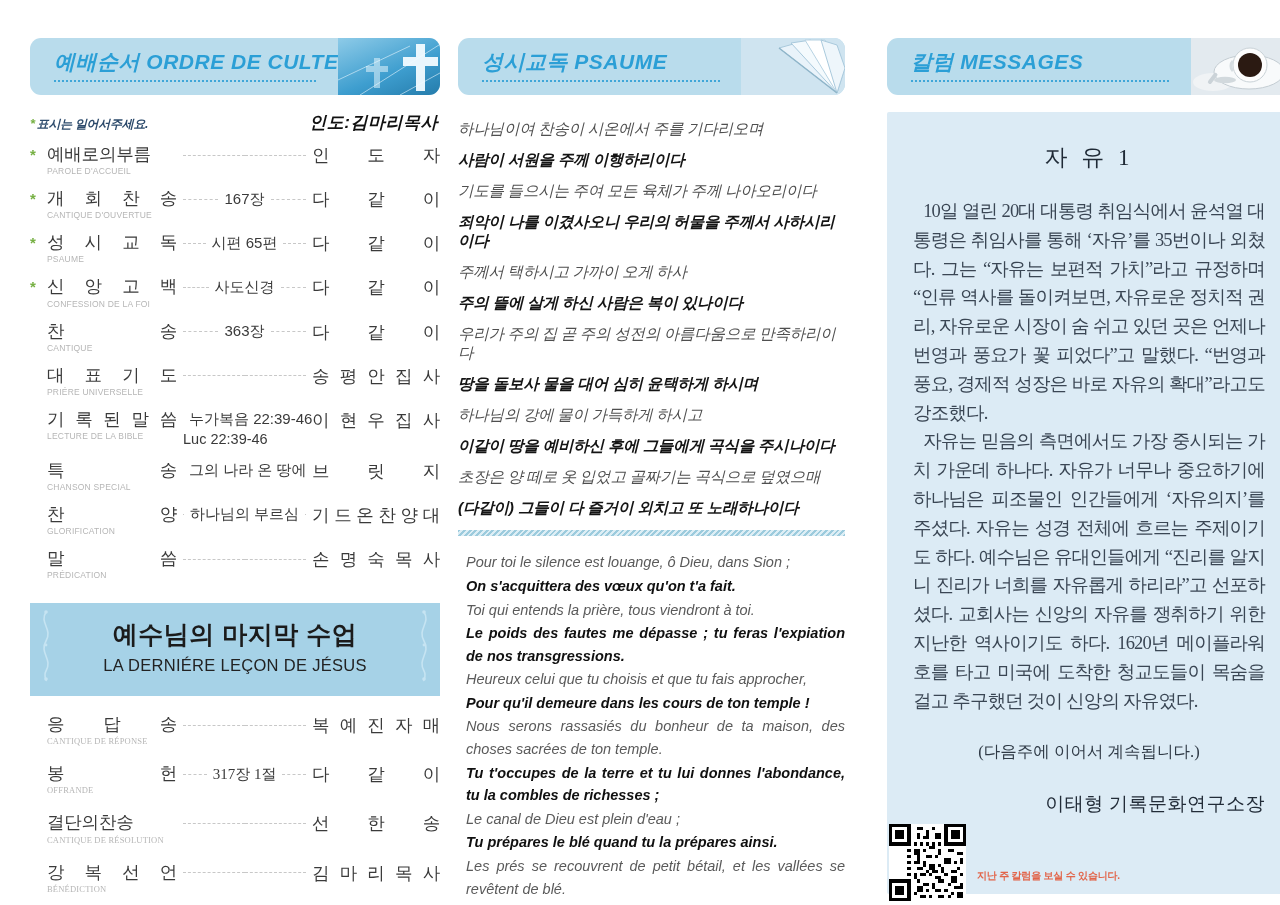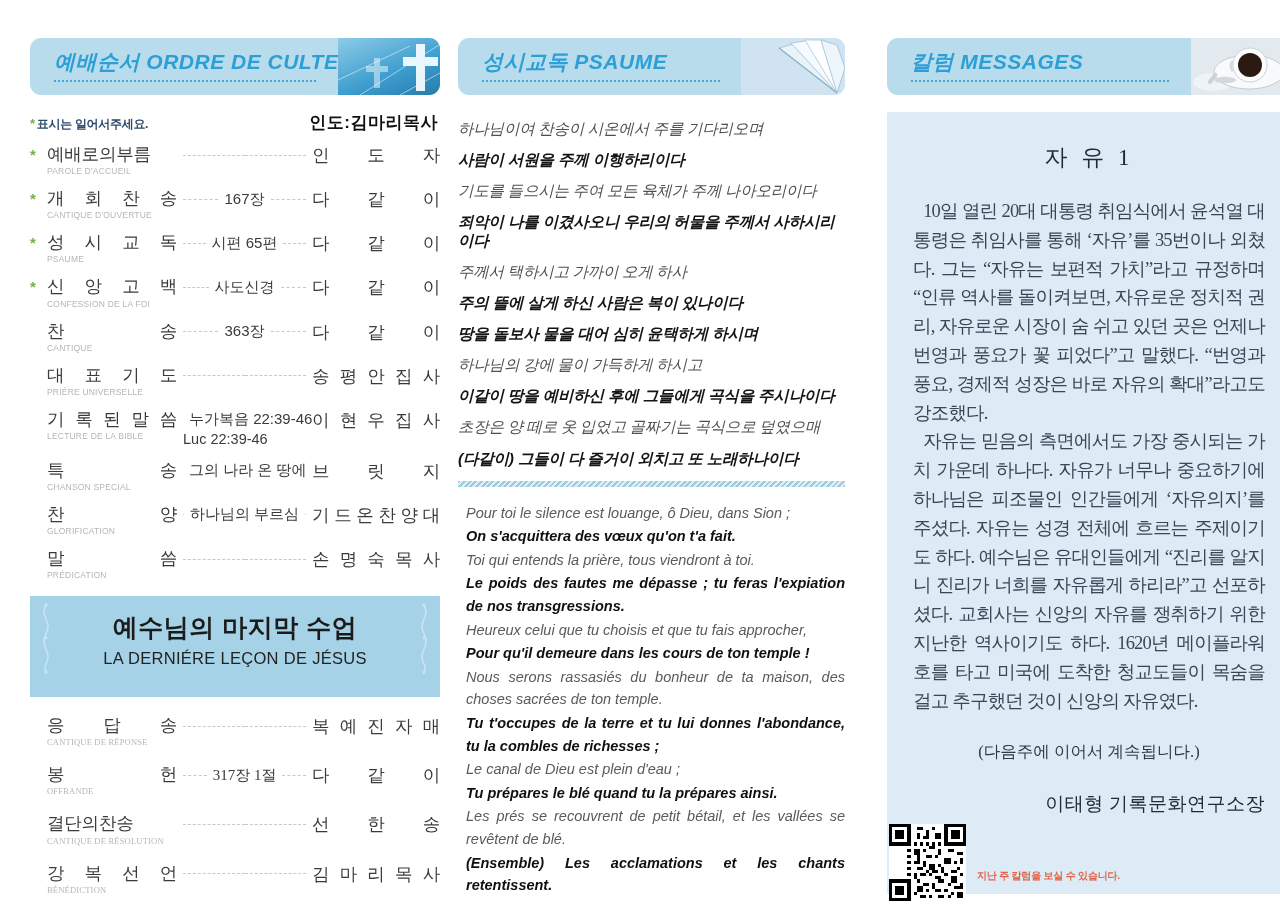--- a/index.html
+++ b/index.html
@@ -14,43 +14,43 @@
   .bar{height:57px;background:#b9dcec;border-radius:11px;display:flex;align-items:stretch;
        justify-content:space-between;overflow:hidden;}
   .bar-text{flex:1;padding:10px 0 0 24px;}
   .bar-title{font-style:italic;font-weight:bold;color:#2b9fd6;font-size:21px;letter-spacing:.5px;
              font-family:"Liberation Sans",sans-serif;white-space:nowrap;}
   .bar-dots{margin-top:3px;width:92%;border-bottom:2px dotted #3fa6d8;height:1px;}
   .bar-photo{flex:none;height:57px;}
   .bar-photo svg{display:block;height:57px;}
 
   
-  .order-head{display:flex;justify-content:space-between;align-items:baseline;margin:16px 2px 10px 0;}
+  .order-head{display:flex;justify-content:space-between;align-items:baseline;margin:16px 2px 10px 0;font-style:italic;}
   .notice{font-size:12px;color:#2c4a6b;font-weight:bold;letter-spacing:-.3px;}
   .notice .ast{color:#76b043;margin-right:2px;font-size:13px;}
   .leader{font-size:17px;font-weight:bold;color:#111;letter-spacing:.5px;}
 
   .order-row{display:flex;align-items:flex-start;margin-bottom:12px;}
   .rows-bottom .order-row{margin-bottom:17px;font-family:Liberation Serif, serif;}
   .ast-cell{width:17px;font-size:15px;color:#76b043;font-weight:bold;padding-top:2px;flex:none;}
   .lbl{width:130px;flex:none;}
   .lbl-ko{font-size:17.5px;color:#3a3a3a;line-height:1.15;text-align:justify;
           text-align-last:justify;letter-spacing:-.2px;}
   .lbl-fr{font-size:8.5px;color:#b6b6b6;margin-top:2px;white-space:nowrap;letter-spacing:.2px;}
   .mid{flex:1;padding:0 6px;min-width:0;}
   .vrow{display:flex;align-items:center;height:22px;}
   .dash{flex:1;border-top:1.6px dashed #c8c8c8;}
   .val{font-size:15px;color:#3a3a3a;padding:0 6px;white-space:nowrap;}
   .val:empty{padding:0;}
   .val2{text-align:left;font-size:14.5px;color:#3a3a3a;line-height:17px;}
   .perf{width:128px;flex:none;font-size:17.5px;color:#3a3a3a;line-height:1.15;padding-top:1px;
         text-align:justify;text-align-last:justify;letter-spacing:-.2px;}
 
-  .sermon{position:relative;background:#a6d2e7;text-align:center;padding:15px 30px 29px;
-          margin:16px 0 18px;}
+  .sermon{position:relative;background:#a6d2e7;text-align:center;padding:15px 30px 21px;
+          margin:23px 0 18px;}
   .sermon-ko{font-size:25px;font-weight:bold;color:#1b1b1b;letter-spacing:.5px;}
   .sermon-fr{font-size:16.5px;color:#222;margin-top:5px;letter-spacing:.3px;}
   .flourish{position:absolute;top:6px;height:73px;width:22px;color:#c6e4f2;}
   .flourish.fl-left{left:5px;}
   .flourish.fl-right{right:5px;transform:scaleX(-1);}
 
   
   .psalm-ko{margin-top:25px;}
   .psalm-ko p{margin:0 0 12.5px 0;font-size:15.5px;line-height:1.2;color:#4f4f4f;
               font-style:italic;font-family:"Liberation Serif",serif;letter-spacing:-.2px;}
@@ -402,20 +402,21 @@
         <p class="bold">사람이 서원을 주께 이행하리이다</p>
 
         <p>기도를 들으시는 주여 모든 육체가 주께 나아오리이다</p>
 
         <p class="bold">죄악이 나를 이겼사오니 우리의 허물을 주께서 사하시리이다</p>
 
         <p>주께서 택하시고 가까이 오게 하사</p>
 
         <p class="bold">주의 뜰에 살게 하신 사람은 복이 있나이다</p>
 
+        <p>우리가 주의 집 곧 주의 성전의 아름다움으로 만족하리이다</p>
 
         <p class="bold">땅을 돌보사 물을 대어 심히 윤택하게 하시며</p>
 
         <p>하나님의 강에 물이 가득하게 하시고</p>
 
         <p class="bold">이같이 땅을 예비하신 후에 그들에게 곡식을 주시나이다</p>
 
         <p>초장은 양 떼로 옷 입었고 골짜기는 곡식으로 덮였으매</p>
 
         <p class="bold">(다같이) 그들이 다 즐거이 외치고 또 노래하나이다</p>

